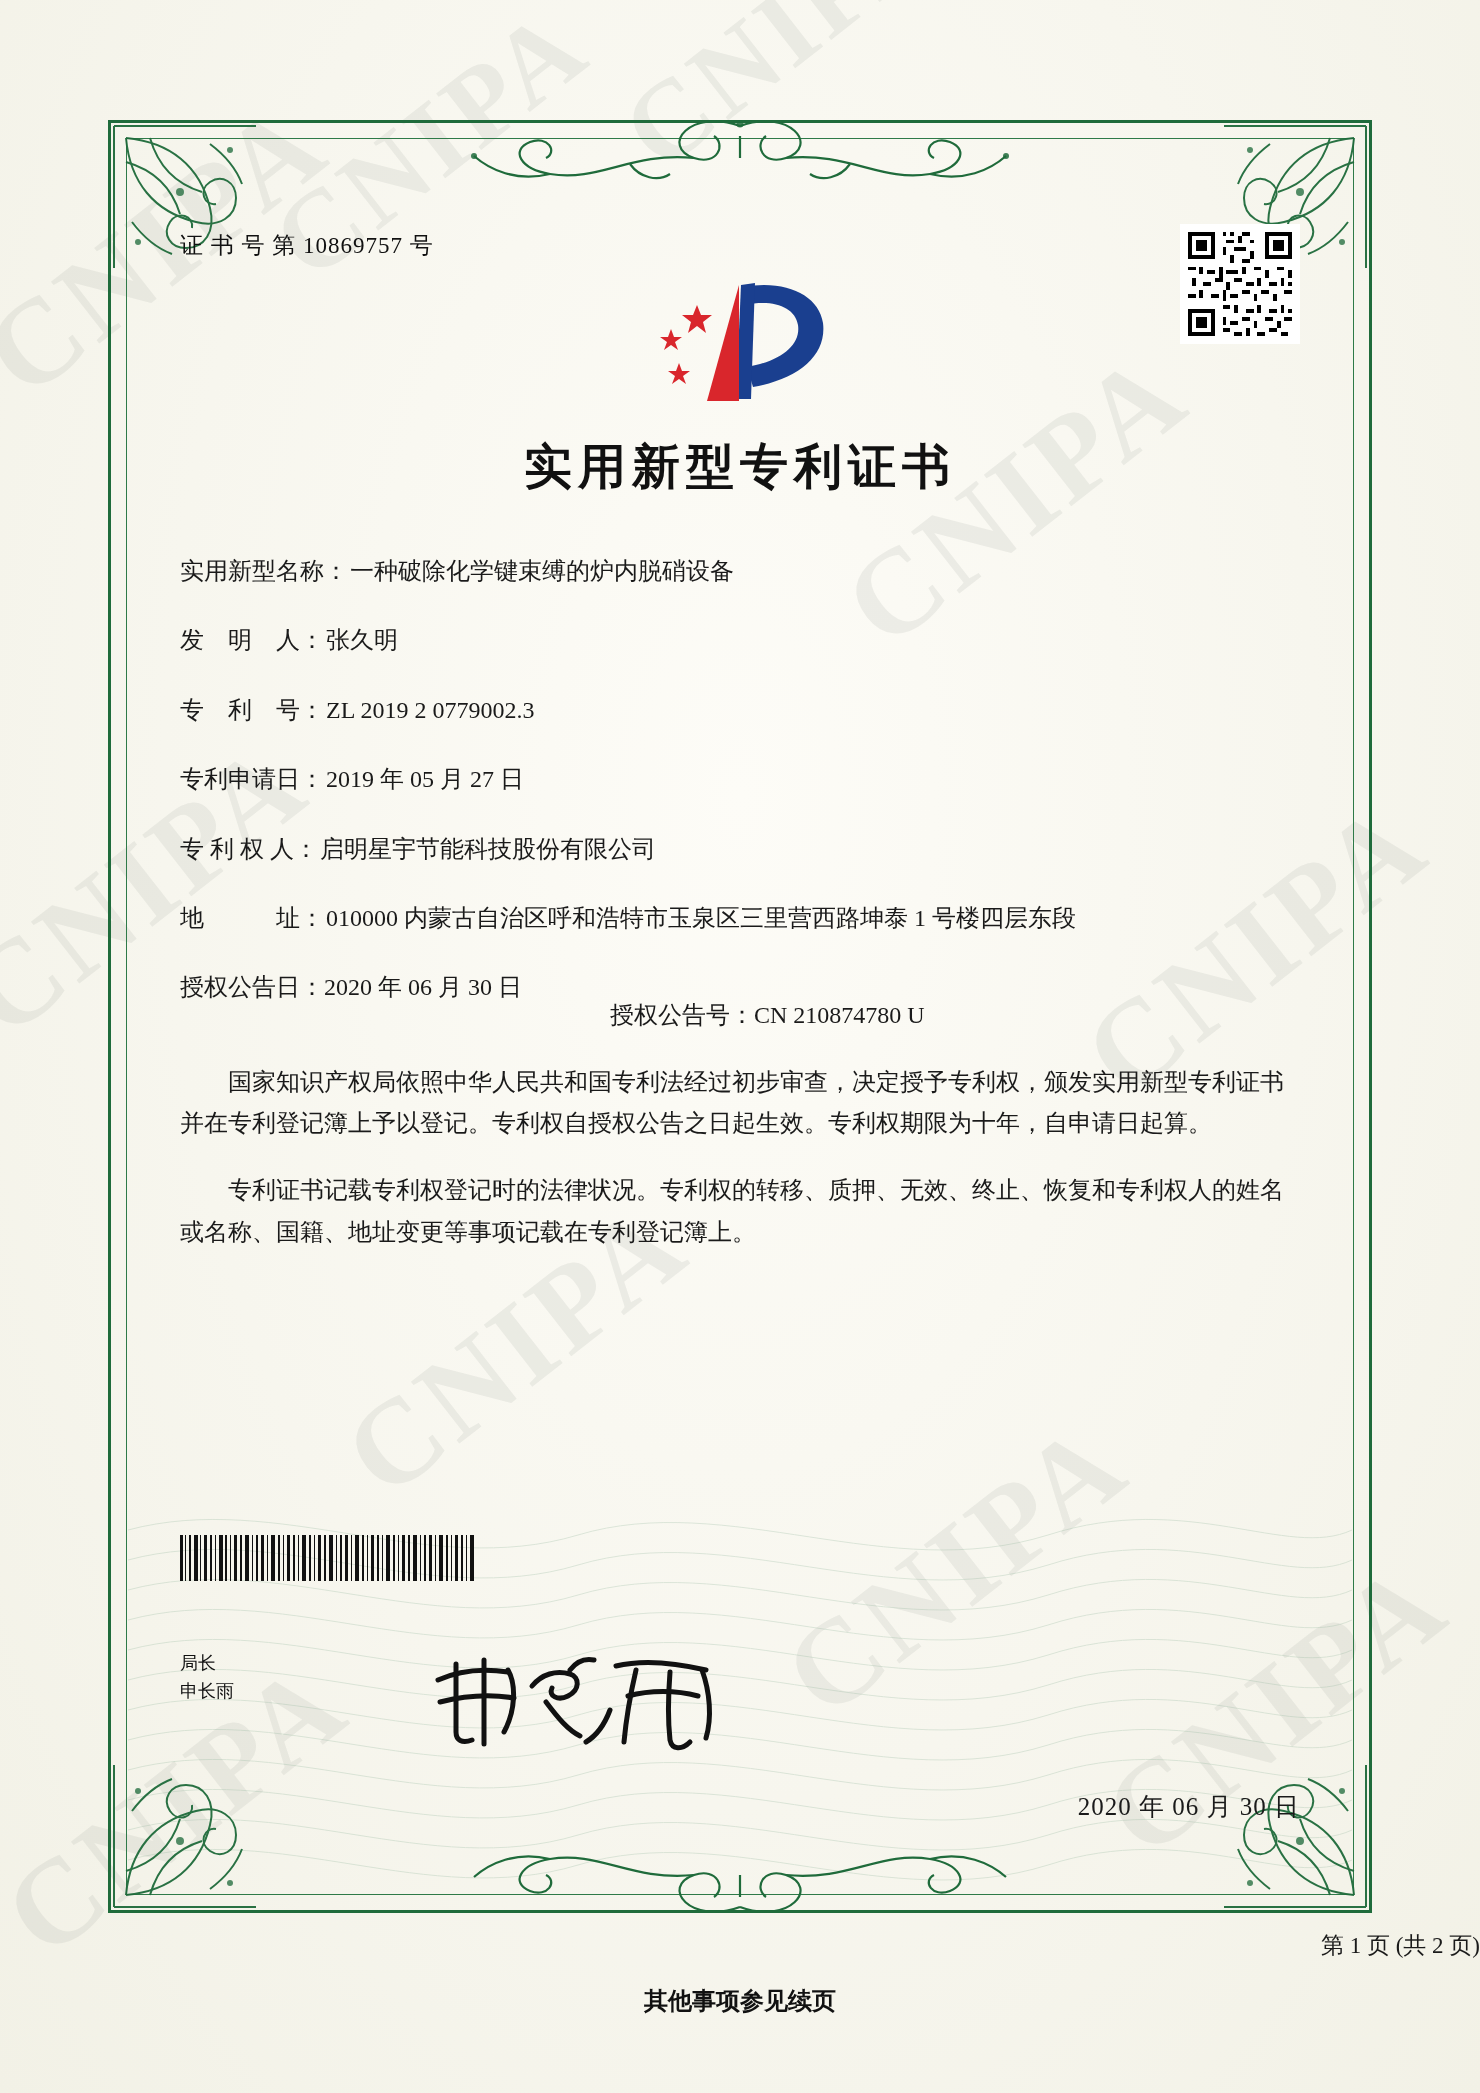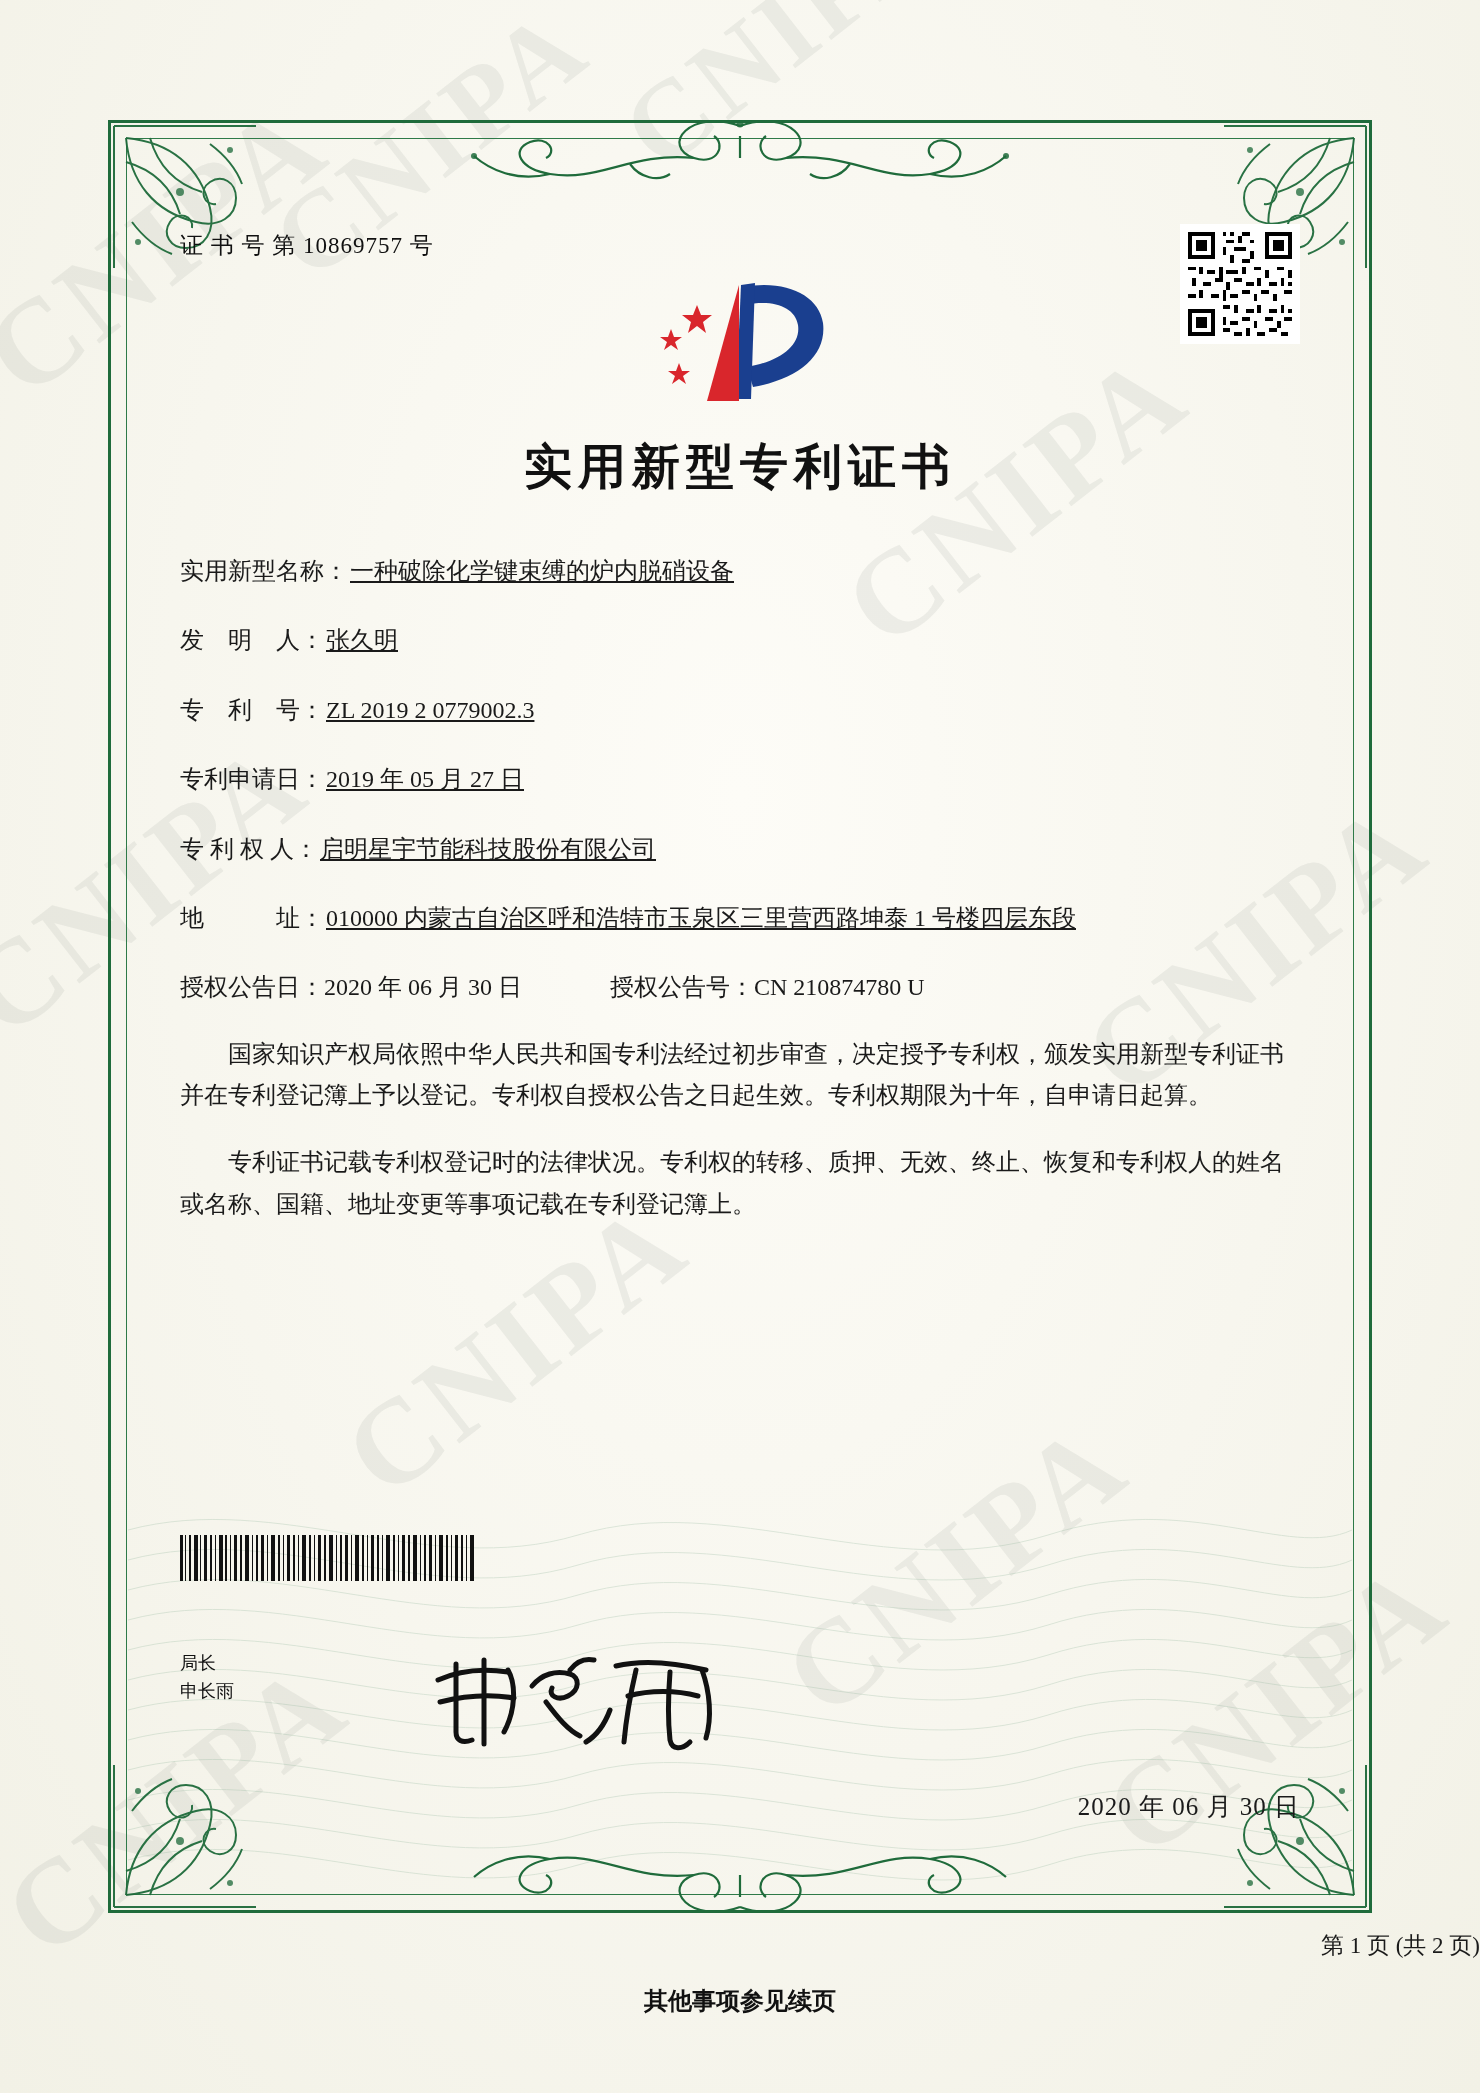--- a/index.html
+++ b/index.html
@@ -143,26 +143,25 @@
     align-items: flex-start;
     margin-bottom: 37px;
   }
   .row .lbl {
     flex: 0 0 auto;
     white-space: nowrap;
   }
   .row .val {
     flex: 1 1 auto;
     padding-left: 2px;
-    text-decoration: underline;
   }
 
   .row.two-col { margin-bottom: 30px; }
   .row.two-col .c1 { flex: 0 0 430px; }
-  .row.two-col .c2 { flex: 1 1 auto; }
+  .row.two-col .c2 { flex: 1 1 auto; margin-top: 28px; }
 
   .para {
     font-size: 24px;
     line-height: 1.72;
     text-indent: 48px;
     margin-top: 26px;
   }
 
   
   .barcode {

